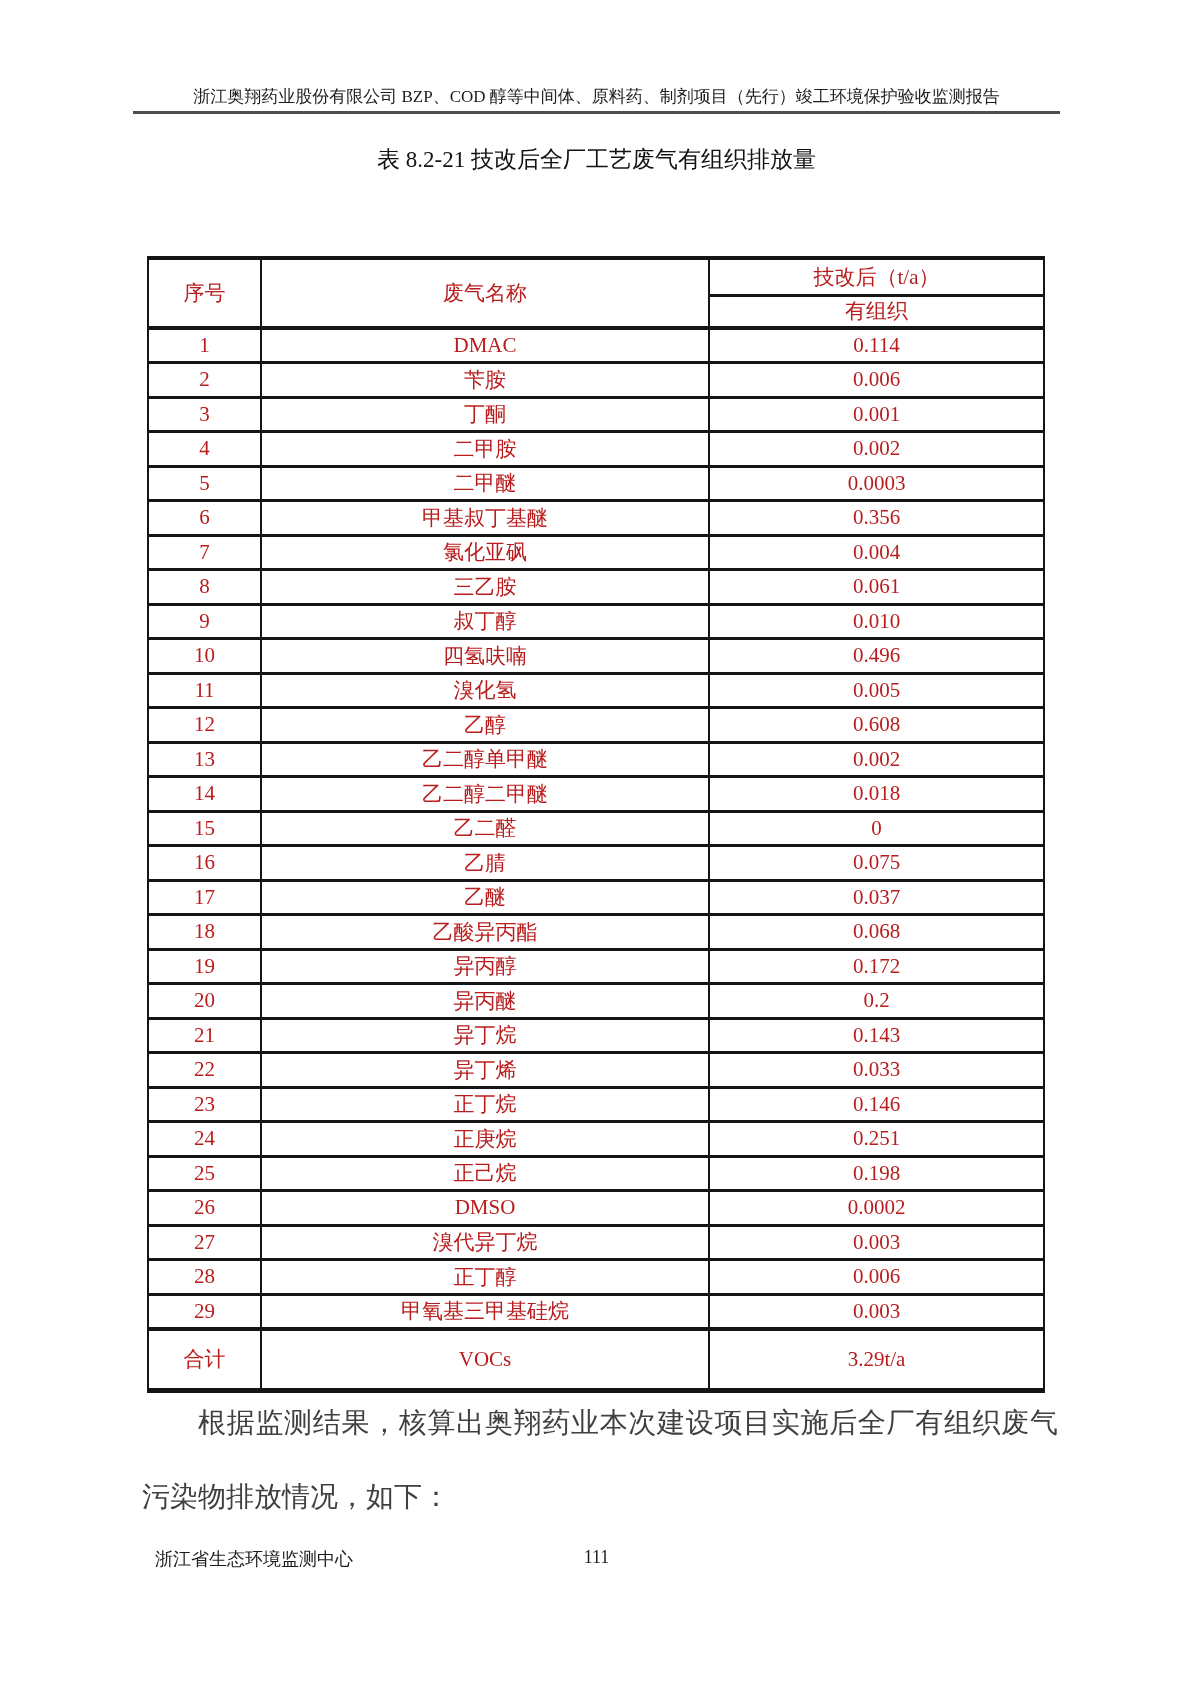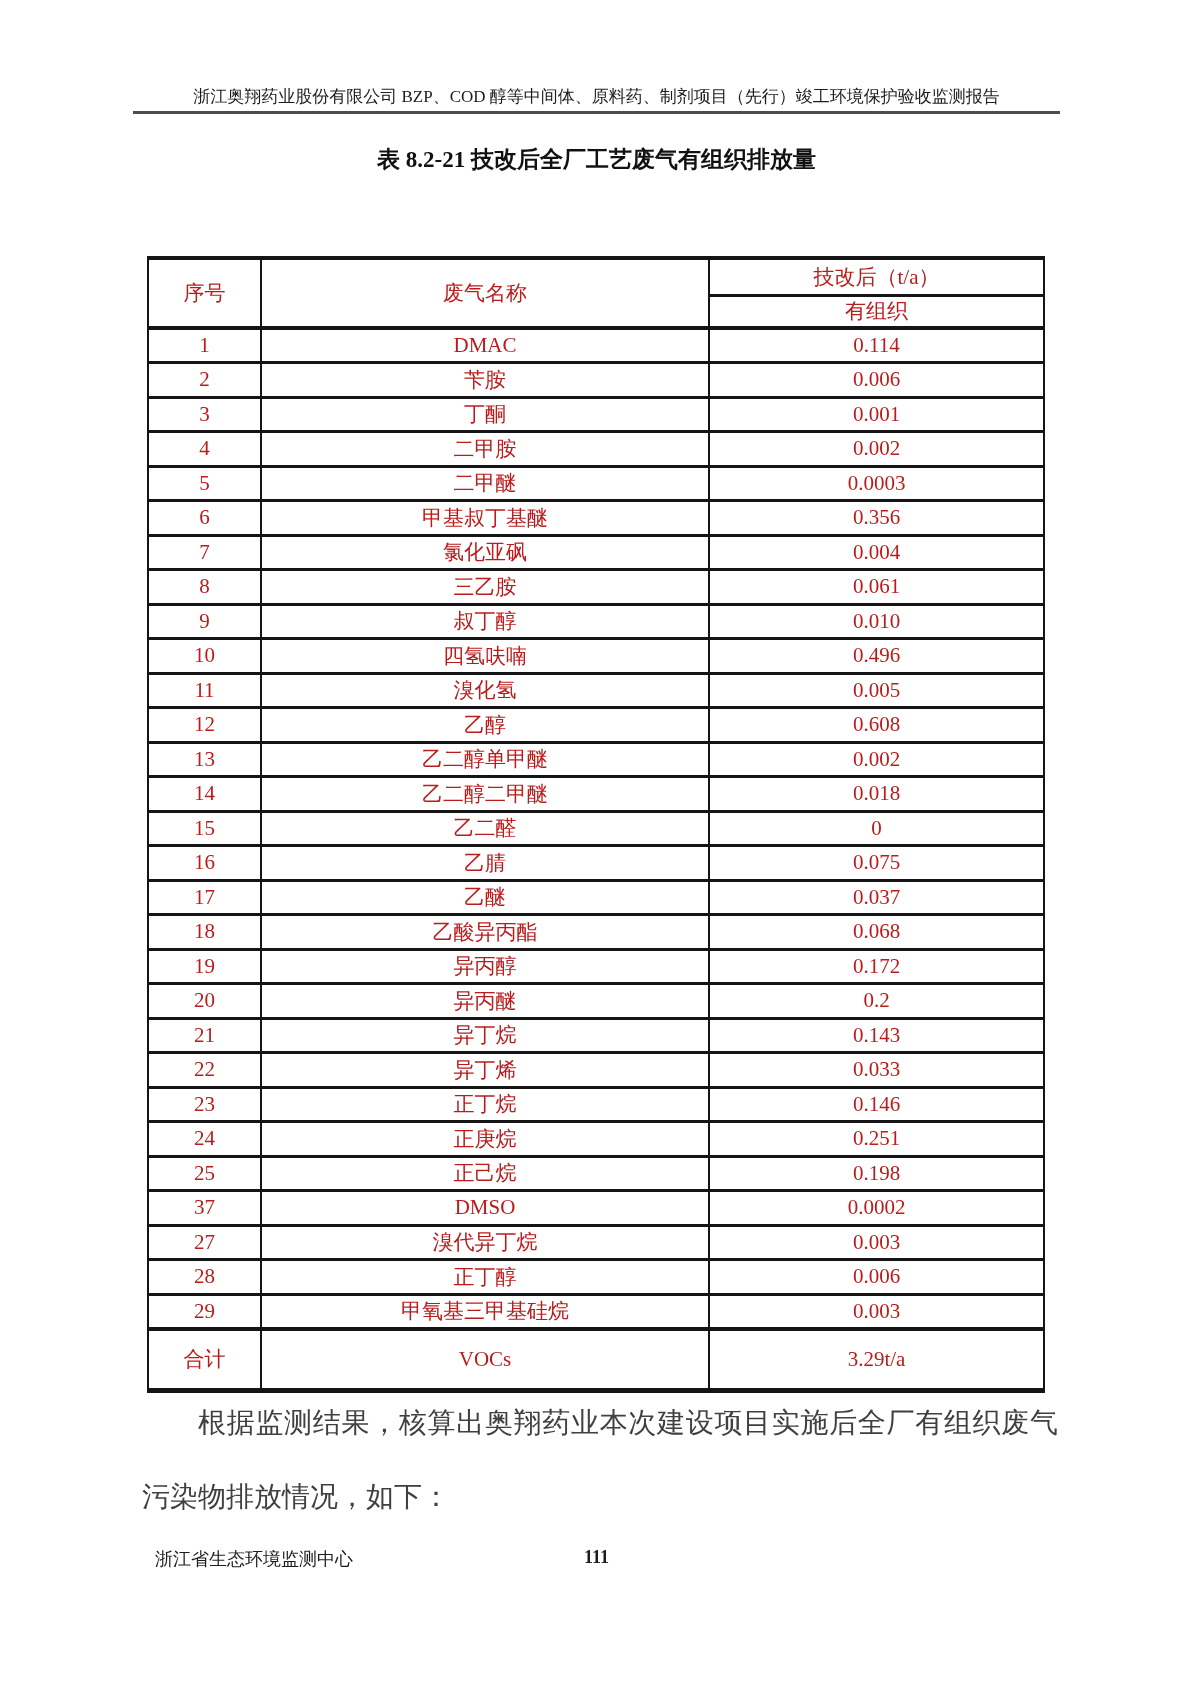--- a/index.html
+++ b/index.html
@@ -19,21 +19,21 @@
     color: #1c1c1c; white-space: nowrap;
   }
   .doc-header-rule {
     position: absolute; left: 133px; top: 111px; width: 927px; height: 3px;
     background: #4d4d4d;
   }
 
   
   .table-title {
     position: absolute; left: 133px; top: 142px; width: 927px;
-    font-size: 23px; line-height: 36px; font-weight: bold; text-align: center;
+    font-size: 23px; line-height: 36px; font-weight: normal; text-align: center;
     color: #111;
   }
 
   
   table.emissions-table {
     position: absolute; left: 147px; top: 256px; width: 896px;
     border-collapse: collapse; table-layout: fixed;
     border-top: 4px solid #151515;
     border-bottom: 5px solid #151515;
     border-left: 2px solid #151515;
@@ -61,21 +61,21 @@
   .body-paragraph {
     position: absolute; left: 142px; top: 1386px; width: 916px;
     font-size: 28px; line-height: 74px;
     text-indent: 2em; text-align: justify;
     color: #404040;
   }
 
   
   .doc-footer { position: absolute; left: 133px; top: 1547px; width: 927px; height: 24px; font-size: 18px; color: #1c1c1c; }
   .footer-org  { position: absolute; left: 22px; top: 0; white-space: nowrap; }
-  .footer-page { position: absolute; left: 0; top: 0; width: 100%; text-align: center; font-weight: bold; }
+  .footer-page { position: absolute; left: 0; top: 0; width: 100%; text-align: center; }
 </style>
 </head>
 <body>
 
 <div class="page">
 
   <div class="doc-header-text">浙江奥翔药业股份有限公司 BZP、COD 醇等中间体、原料药、制剂项目（先行）竣工环境保护验收监测报告</div>
   <div class="doc-header-rule"></div>
 
   <div class="table-title">表 8.2-21  技改后全厂工艺废气有组织排放量</div>
@@ -216,21 +216,21 @@
           <td>24</td>
           <td>正庚烷</td>
           <td>0.251</td>
         </tr>
         <tr>
           <td>25</td>
           <td>正己烷</td>
           <td>0.198</td>
         </tr>
         <tr>
-          <td>37</td>
+          <td>26</td>
           <td>DMSO</td>
           <td>0.0002</td>
         </tr>
         <tr>
           <td>27</td>
           <td>溴代异丁烷</td>
           <td>0.003</td>
         </tr>
         <tr>
           <td>28</td>

